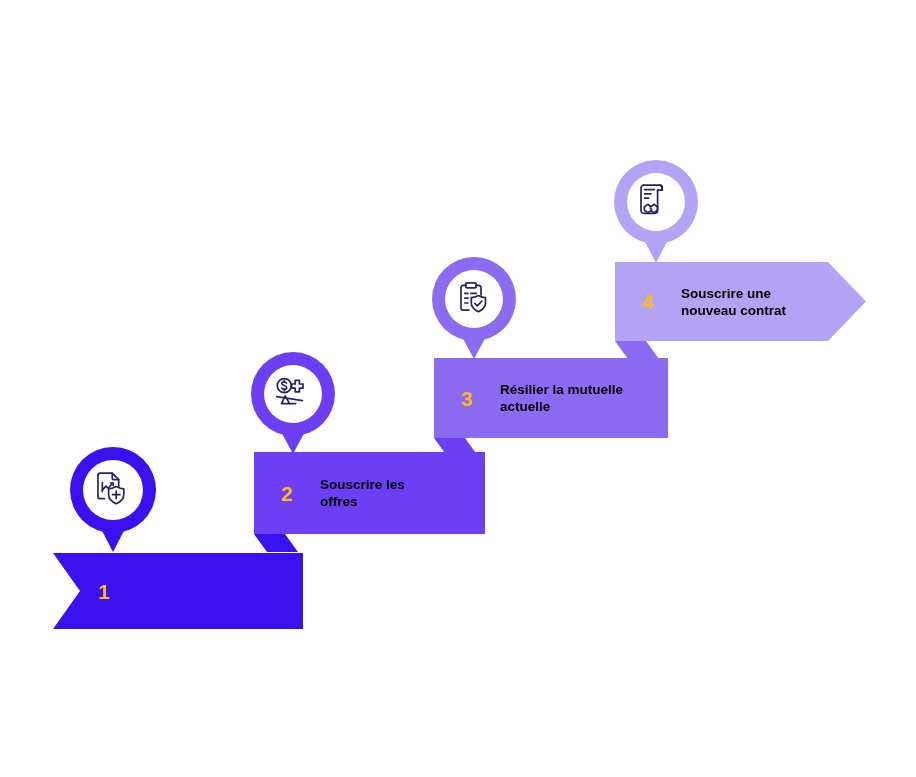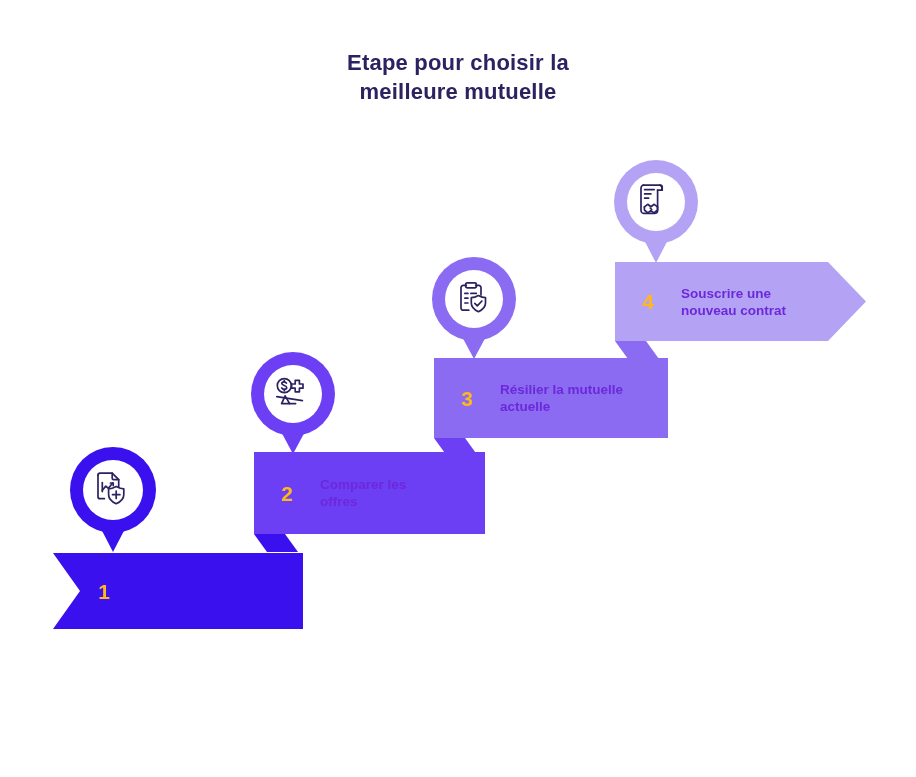--- a/index.html
+++ b/index.html
@@ -55,41 +55,39 @@
   .step-num {
     color: #ffb81c;
     font-weight: bold;
     font-size: 21px;
     line-height: 21px;
     width: 30px;
     text-align: center;
     flex: 0 0 auto;
   }
   .step-label {
-    color: #6d28d9;
+    color: #000000;
     font-weight: bold;
     font-size: 13.5px;
     line-height: 17px;
     white-space: pre-line;
     margin-left: 18px;
   }
 
   
   .pin {
     position: absolute;
   }
   .pin svg { display: block; overflow: visible; }
 </style>
 </head>
 <body>
 
 <div id="canvas">
 
-  <div class="title">Etape pour choisir la
-meilleure mutuelle</div>
 
   <div class="step" style="left:53px; top:553px;">
     <div class="band">
       <svg width="250" height="76" viewBox="0 0 250 76">
         <path d="M0,0 L250,0 L250,76 L0,76 L27,38 Z" fill="#3a10ee"></path>
       </svg>
     </div>
     <div class="band-text" style="left:36px; top:0px; width:214px; height:76px;">
       <span class="step-num">1</span>
     </div>
@@ -115,21 +113,21 @@
 
   <div class="step" style="left:254px; top:452px;">
     <div class="band">
       <svg width="252" height="106" viewBox="0 0 252 106">
         <path d="M0,82 L31,82 L44,100 L13,100 Z" fill="#3a10ee"></path>
         <rect x="0" y="0" width="231" height="82" fill="#6c3ff5"></rect>
       </svg>
     </div>
     <div class="band-text" style="left:18px; top:0px; width:213px; height:82px;">
       <span class="step-num">2</span>
-      <span class="step-label">Comparer les
+      <span class="step-label">Souscrire les
 offres</span>
     </div>
   </div>
 
   <div class="pin" style="left:251px; top:352px;">
     <svg width="84" height="105" viewBox="0 0 84 105">
       <circle cx="42" cy="42" r="42" fill="#6c3ff5"></circle>
       <path d="M27,74 L57,74 L42,102 Z" fill="#6c3ff5"></path>
       <circle cx="42" cy="42" r="29" fill="#ffffff"></circle>
       <g fill="none" stroke="#2d2160" stroke-width="1.7" stroke-linecap="round" stroke-linejoin="round" transform="translate(25,26)">

